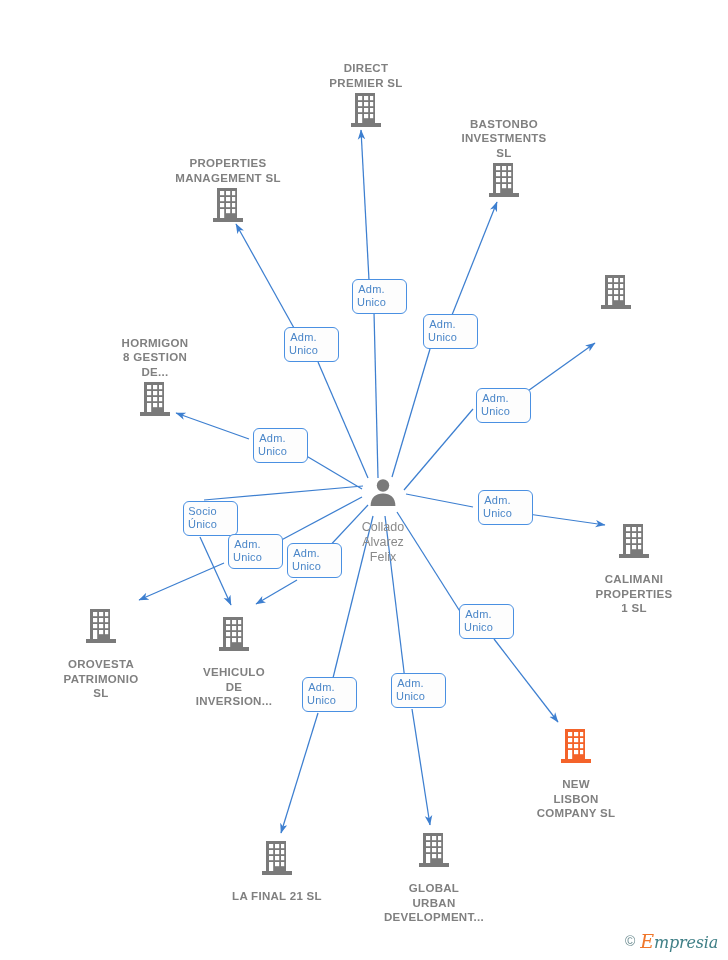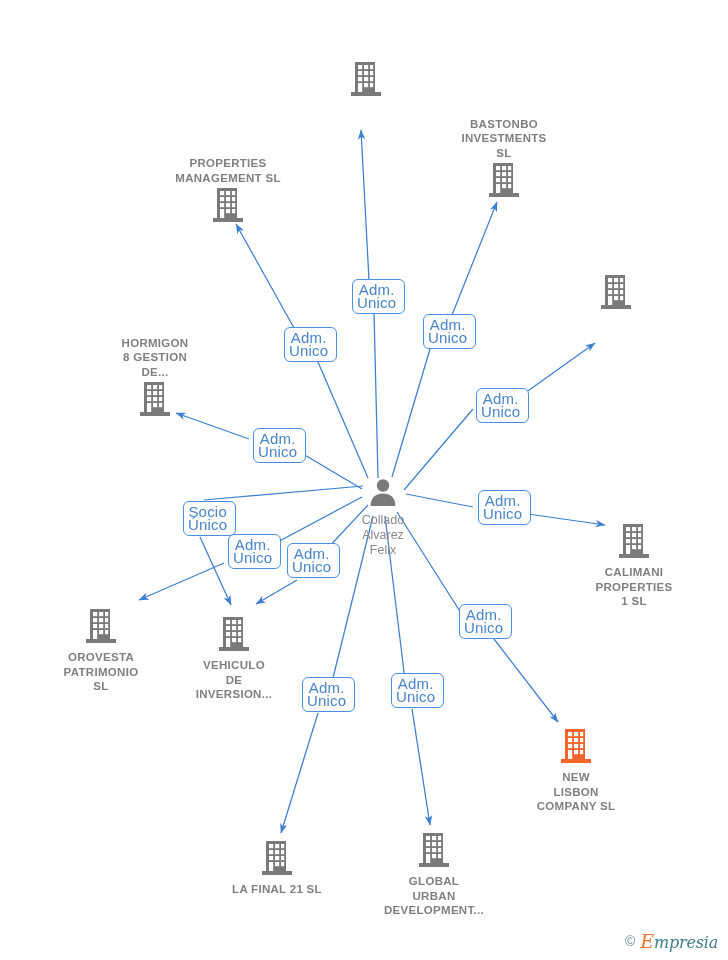--- a/index.html
+++ b/index.html
@@ -32,38 +32,38 @@
   .node .ico svg { display: inline-block; }
   .node .lbl {
     font-size: 11.5px;
     font-weight: bold;
     color: #808080;
     line-height: 14.5px;
     letter-spacing: 0.3px;
     white-space: pre-line;
   }
   .node.label-above .lbl { margin-bottom: 2px; }
-  .node.label-below .lbl { margin-top: 6px; }
+  .node.label-below .lbl { margin-top: 13px; }
   .node-person .lbl {
     font-weight: normal;
     font-size: 12.5px;
     color: #8a8a8a;
     letter-spacing: 0;
     line-height: 15px;
   }
   .edge-label {
     position: absolute;
     background: #fdfdfd;
     border: 1.3px solid #4a90e2;
     border-radius: 6px;
     color: #4a86c8;
-    font-size: 15px;
+    font-size: 11px;
     line-height: 13px;
     text-align: center;
-    padding: 3px 8px 4px 4px;
+    padding: 3px 20px 4px 4px;
     white-space: pre-line;
     letter-spacing: 0.2px;
   }
   #watermark {
     position: absolute;
     right: 10px;
     bottom: 8px;
     display: flex;
     align-items: center;
     gap: 5px;
@@ -129,20 +129,22 @@
     <path d="M373,516 L331,686"></path>
     <path d="M318,713 L281,833" marker-end="url(#arrow)"></path>
 
     <path d="M385,516 L405,680"></path>
     <path d="M412,709 L430,825" marker-end="url(#arrow)"></path>
   </g>
 </svg>
 
 <div id="nodes">
     <div class="node label-above" style="left: 366px; top: 61px;">
+      <div class="lbl">DIRECT
+PREMIER  SL</div>
       <span class="ico"><svg width="34" height="36" viewBox="0 0 34 36" xmlns="http://www.w3.org/2000/svg">
           <rect x="6" y="1" width="20" height="30" fill="#7a7a7a"></rect>
           <rect x="2" y="31" width="30" height="4" fill="#7a7a7a"></rect>
           <g fill="#ffffff">
             <rect x="9" y="4" width="4.2" height="4.2"></rect>
             <rect x="15" y="4" width="4.2" height="4.2"></rect>
             <rect x="21" y="4" width="3.2" height="4.2"></rect>
             <rect x="9" y="10" width="4.2" height="4.2"></rect>
             <rect x="15" y="10" width="4.2" height="4.2"></rect>
             <rect x="21" y="10" width="3.2" height="4.2"></rect>

